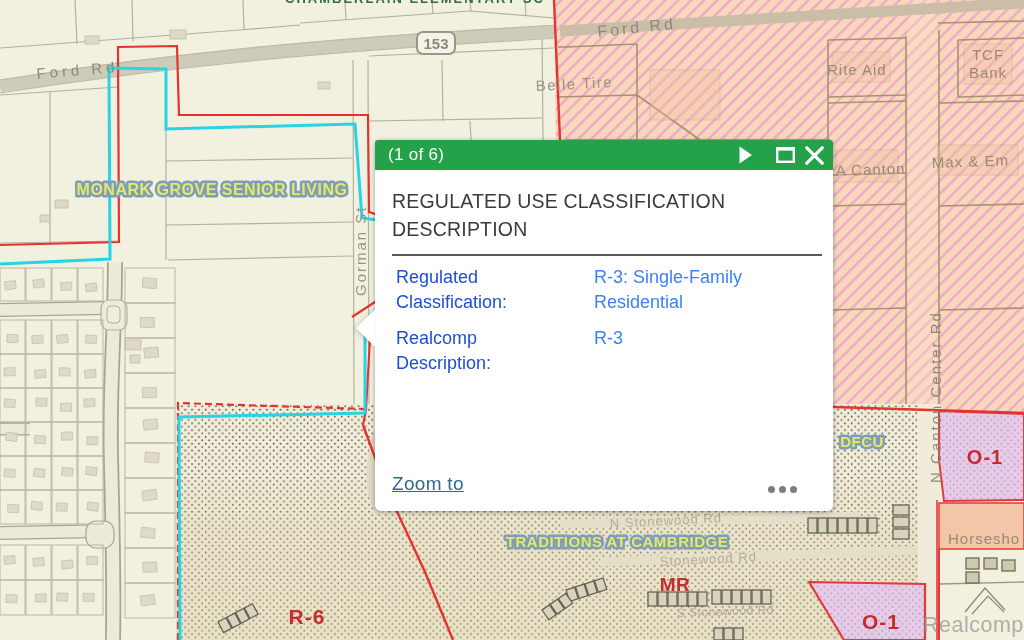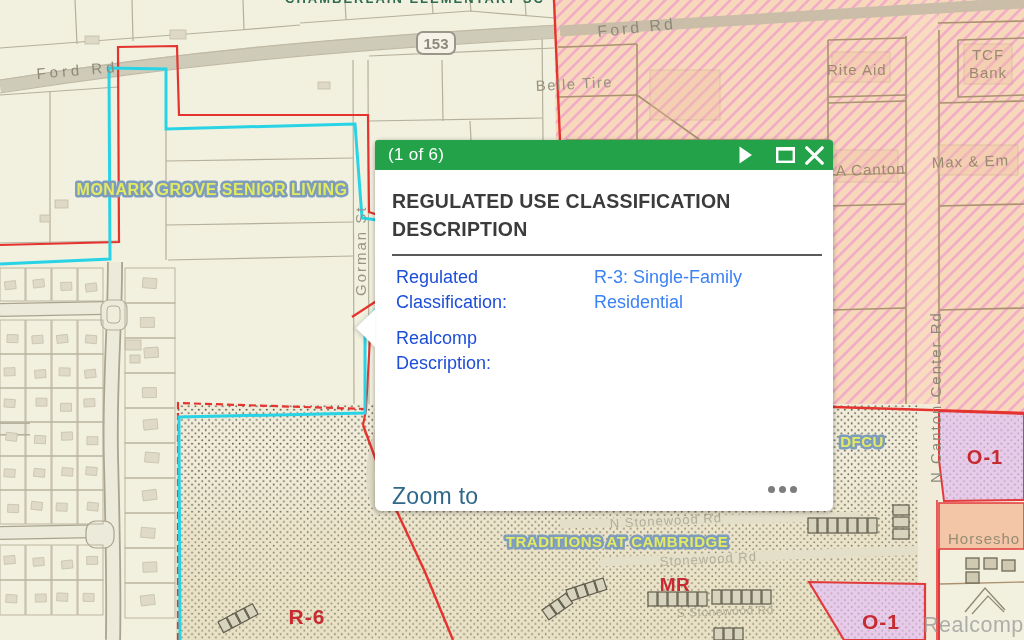--- a/index.html
+++ b/index.html
@@ -5,27 +5,27 @@
 #map{position:absolute;left:0;top:0}
 #popup{position:absolute;left:375px;top:140px;width:458px;height:371px;background:#fff;border-radius:6px;
   box-shadow:0 1px 5px rgba(0,0,0,0.35)}
 #ptail{position:absolute;left:-19px;top:169px;width:0;height:0;border-top:19px solid transparent;
   border-bottom:19px solid transparent;border-right:19px solid #fff;
   filter:drop-shadow(-2px 1px 2px rgba(0,0,0,0.15))}
 #phead{background:#23a24a;height:30px;border-radius:3px 3px 0 0;color:#fff;font-size:16px;line-height:30px}
 #pcount{margin-left:13px;letter-spacing:0.3px;font-size:17px}
 #picons{position:absolute;right:9px;top:0;height:30px;display:flex;align-items:center}
 #pbody{position:relative;height:341px}
-#ptitle{position:absolute;left:17px;top:17px;width:420px;font-size:19.5px;font-weight:bold;color:#3b3b3b;line-height:28px;letter-spacing:0.2px}
+#ptitle{position:absolute;left:17px;top:17px;width:420px;font-size:19.5px;font-weight:normal;color:#3b3b3b;line-height:28px;letter-spacing:0.2px}
 #pdivider{position:absolute;left:17px;top:84px;width:430px;border-top:2px solid #5a5a5a}
 .prow{position:absolute;left:21px;display:flex;font-size:18px;line-height:25px}
 .r1{top:95px}.r2{top:156px}.r3{top:216px}
 .plabel{width:155px;margin-right:43px;color:#1d4ed8}
 .pvalue{width:230px;color:#3b82f6}
-#pzoom{position:absolute;left:17px;bottom:1px;font-size:23px;letter-spacing:0.3px;color:#31688a;}
+#pzoom{position:absolute;left:17px;bottom:16px;font-size:19px;letter-spacing:0.3px;color:#31688a;text-decoration:underline}
 #pdots{position:absolute;right:36px;bottom:14px}
 #pdots i{display:inline-block;width:7px;height:7px;border-radius:50%;background:#7d7d7d;margin-left:4px}
 </style></head>
 <body>
 <svg id="map" width="1024" height="640" viewBox="0 0 1024 640" font-family="Liberation Sans, sans-serif">
 <defs>
 <pattern id="hatch" width="9.2" height="9.2" patternUnits="userSpaceOnUse" patternTransform="rotate(45)">
   <rect width="9.2" height="9.2" fill="#f8d8bb"></rect>
   <rect x="0" y="0" width="2.6" height="9.2" fill="#f1abc7"></rect>
 </pattern>
@@ -436,17 +436,18 @@
   </div>
   <div id="pbody">
     <div id="ptitle">REGULATED USE CLASSIFICATION DESCRIPTION</div>
     <div id="pdivider"></div>
     <div class="prow r1">
         <div class="plabel">Regulated Classification:</div>
         <div class="pvalue">R-3: Single-Family Residential</div>
       </div>
     <div class="prow r2">
         <div class="plabel">Realcomp Description:</div>
+        <div class="pvalue">R-3</div>
       </div>
     <a id="pzoom">Zoom to</a>
     <div id="pdots"><i></i><i></i><i></i></div>
   </div>
 </div>
 
 </body></html>

